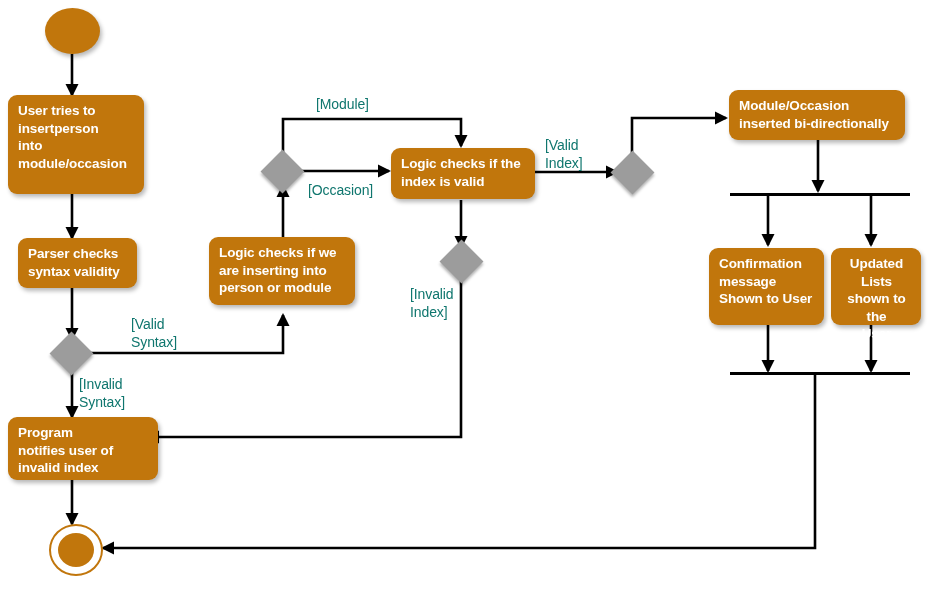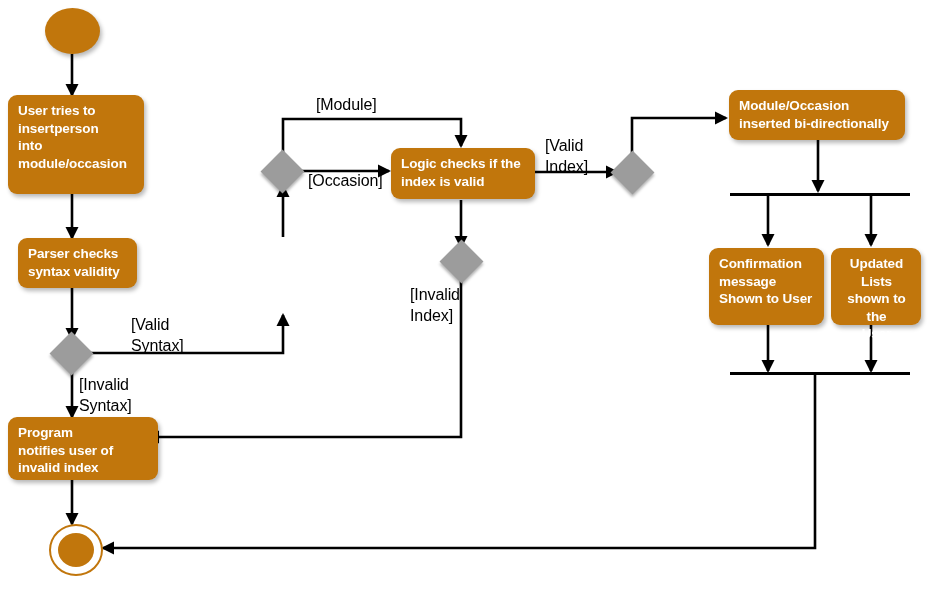--- a/index.html
+++ b/index.html
@@ -66,23 +66,23 @@
   }
   .diamond {
     position: absolute;
     background: #9C9C9C;
     transform: rotate(45deg);
     box-shadow: 2px 2px 3px rgba(0,0,0,0.30);
     z-index: 3;
   }
   .edge-label {
     position: absolute;
-    font-size: 16px;
+    font-size: 14px;
     line-height: 1.30;
-    color: #000000;
+    color: #0f766e;
     white-space: pre-line;
     font-weight: normal;
     letter-spacing: -0.1px;
     z-index: 4;
   }
   .bar {
     position: absolute;
     background: #000000;
     height: 3px;
     z-index: 2;
@@ -144,20 +144,23 @@
   <div class="start-node" style="left:45px; top:8px; width:55px; height:46px;"></div>
 
   <div class="node" style="left:8px; top:95px; width:136px; height:99px;">User tries to
 insertperson
 into
 module/occasion</div>
 
   <div class="node" style="left:18px; top:238px; width:119px; height:50px;">Parser  checks
 syntax validity</div>
 
+  <div class="node" style="left:209px; top:237px; width:146px; height:68px;">Logic checks if we
+are inserting into
+person or module</div>
 
   <div class="node" style="left:391px; top:148px; width:144px; height:51px;">Logic checks if the
 index is valid</div>
 
   <div class="node" style="left:729px; top:90px; width:176px; height:50px;">Module/Occasion
 inserted bi-directionally</div>
 
   <div class="node" style="left:709px; top:248px; width:115px; height:77px;">Confirmation
 message
 Shown to User</div>
@@ -187,21 +190,21 @@
   </div>
 
   <div class="edge-label" style="left:131px; top:315px;">[Valid
 Syntax]</div>
 
   <div class="edge-label" style="left:79px; top:375px;">[Invalid
 Syntax]</div>
 
   <div class="edge-label" style="left:316px; top:95px;">[Module]</div>
 
-  <div class="edge-label" style="left:308px; top:171px;">[Occasion]</div>
+  <div class="edge-label" style="left:308px; top:181px;">[Occasion]</div>
 
   <div class="edge-label" style="left:545px; top:136px;">[Valid
 Index]</div>
 
   <div class="edge-label" style="left:410px; top:285px;">[Invalid
 Index]</div>
 
 </div>
 
 </body></html>

